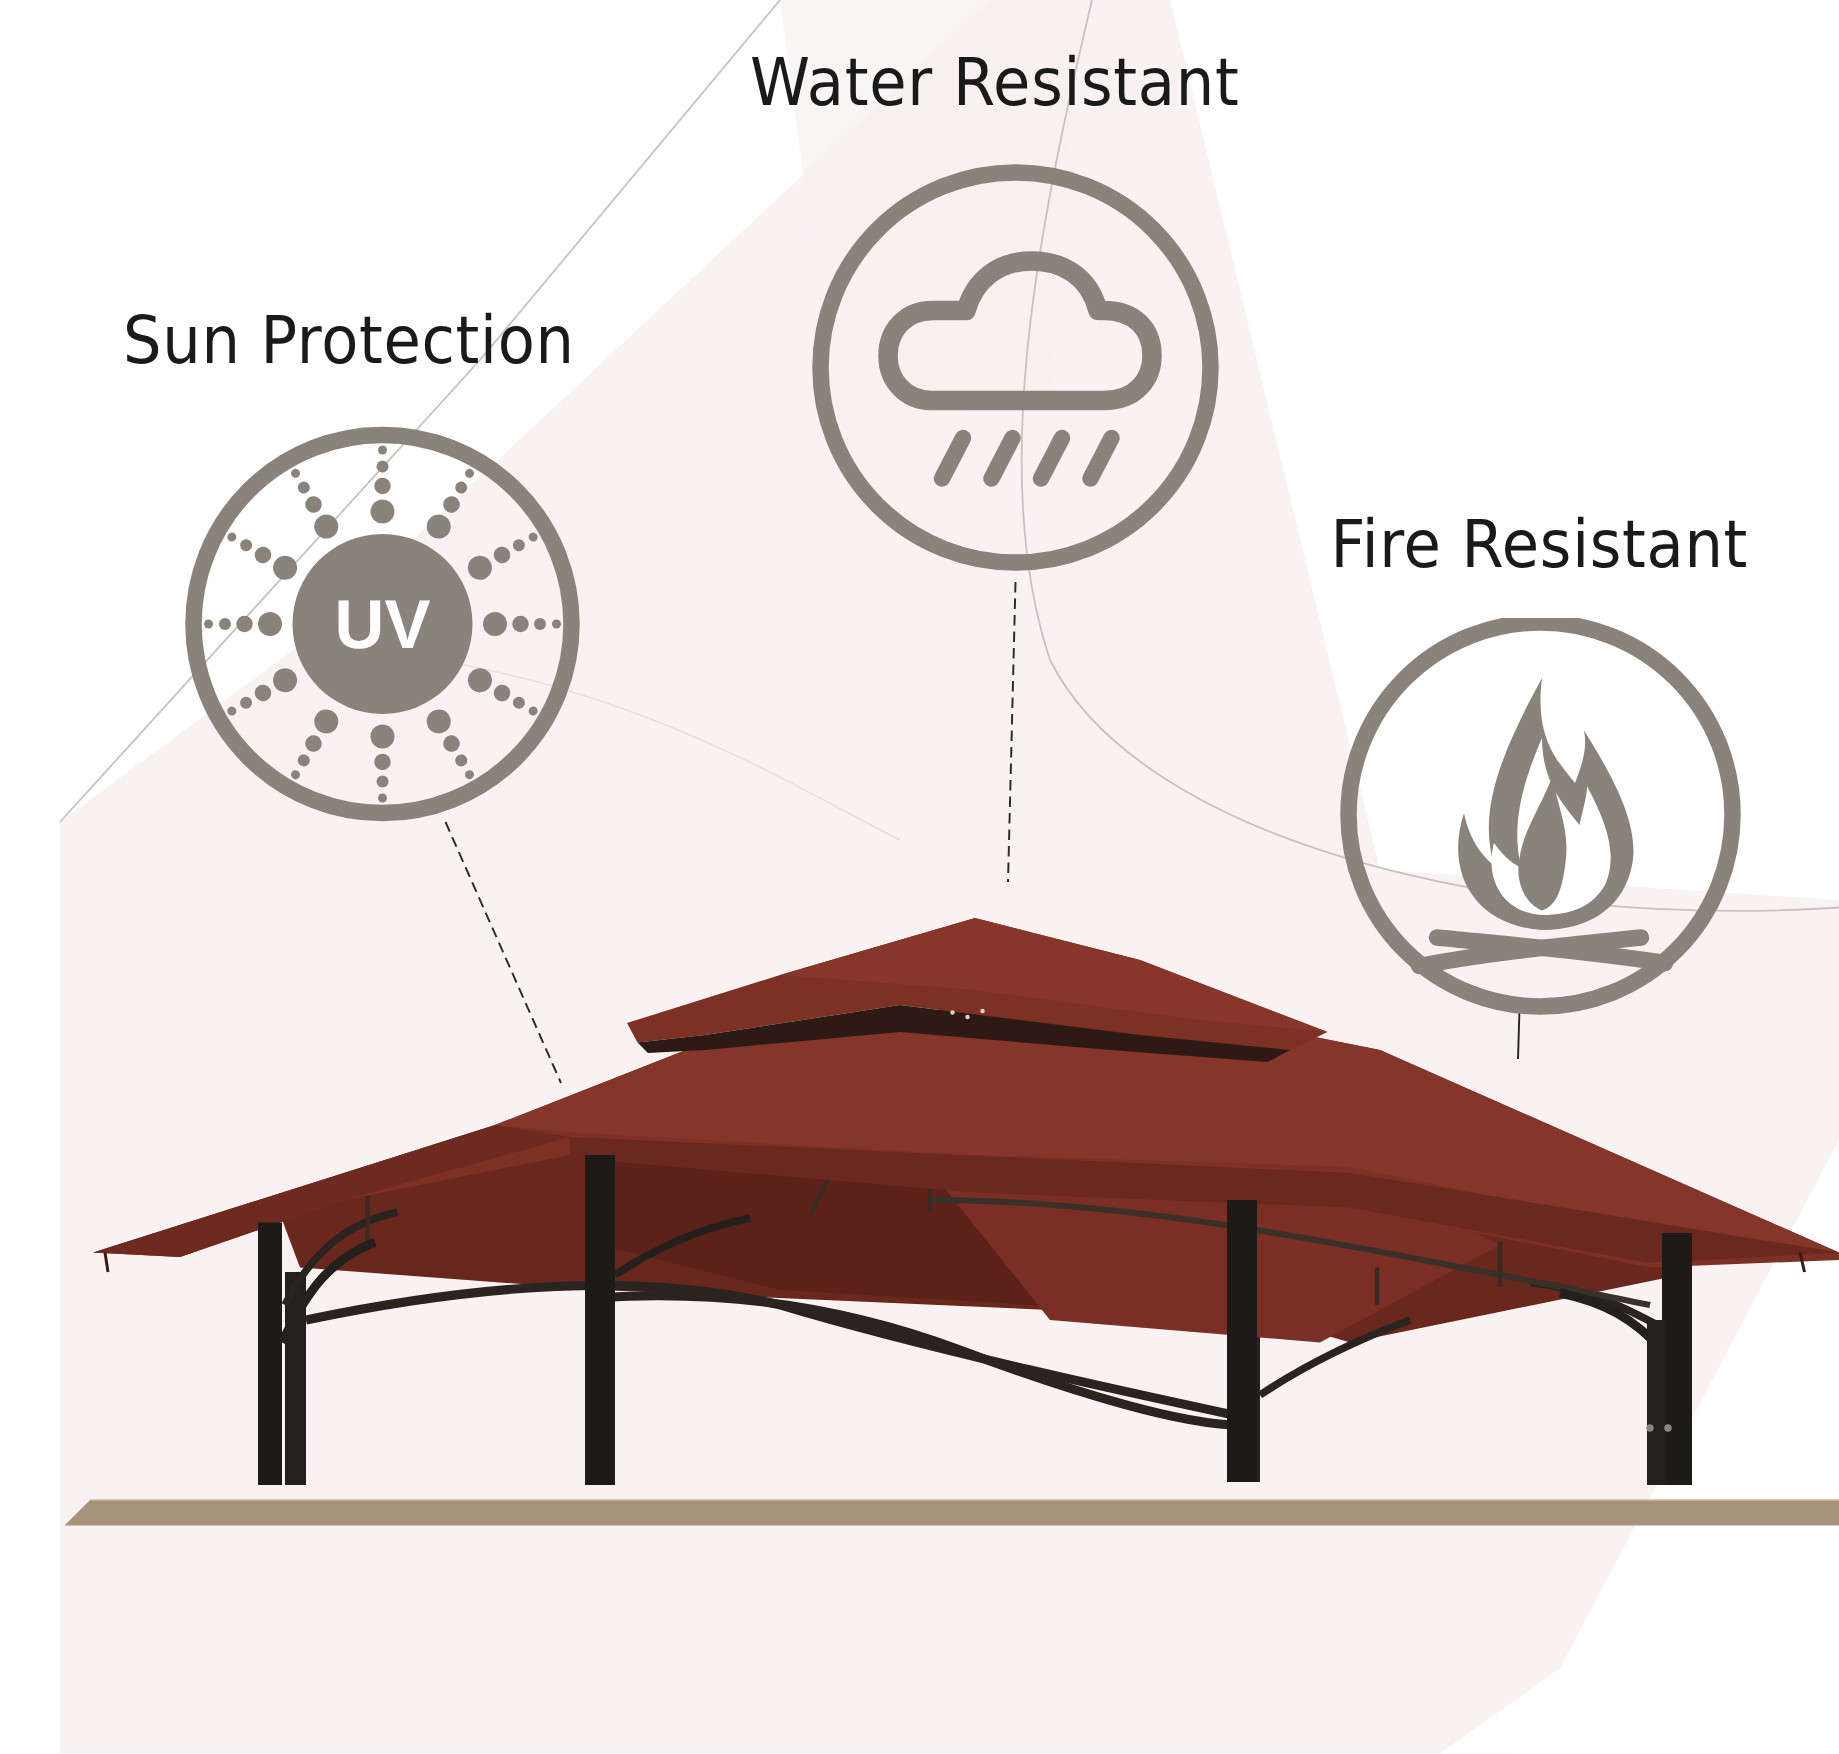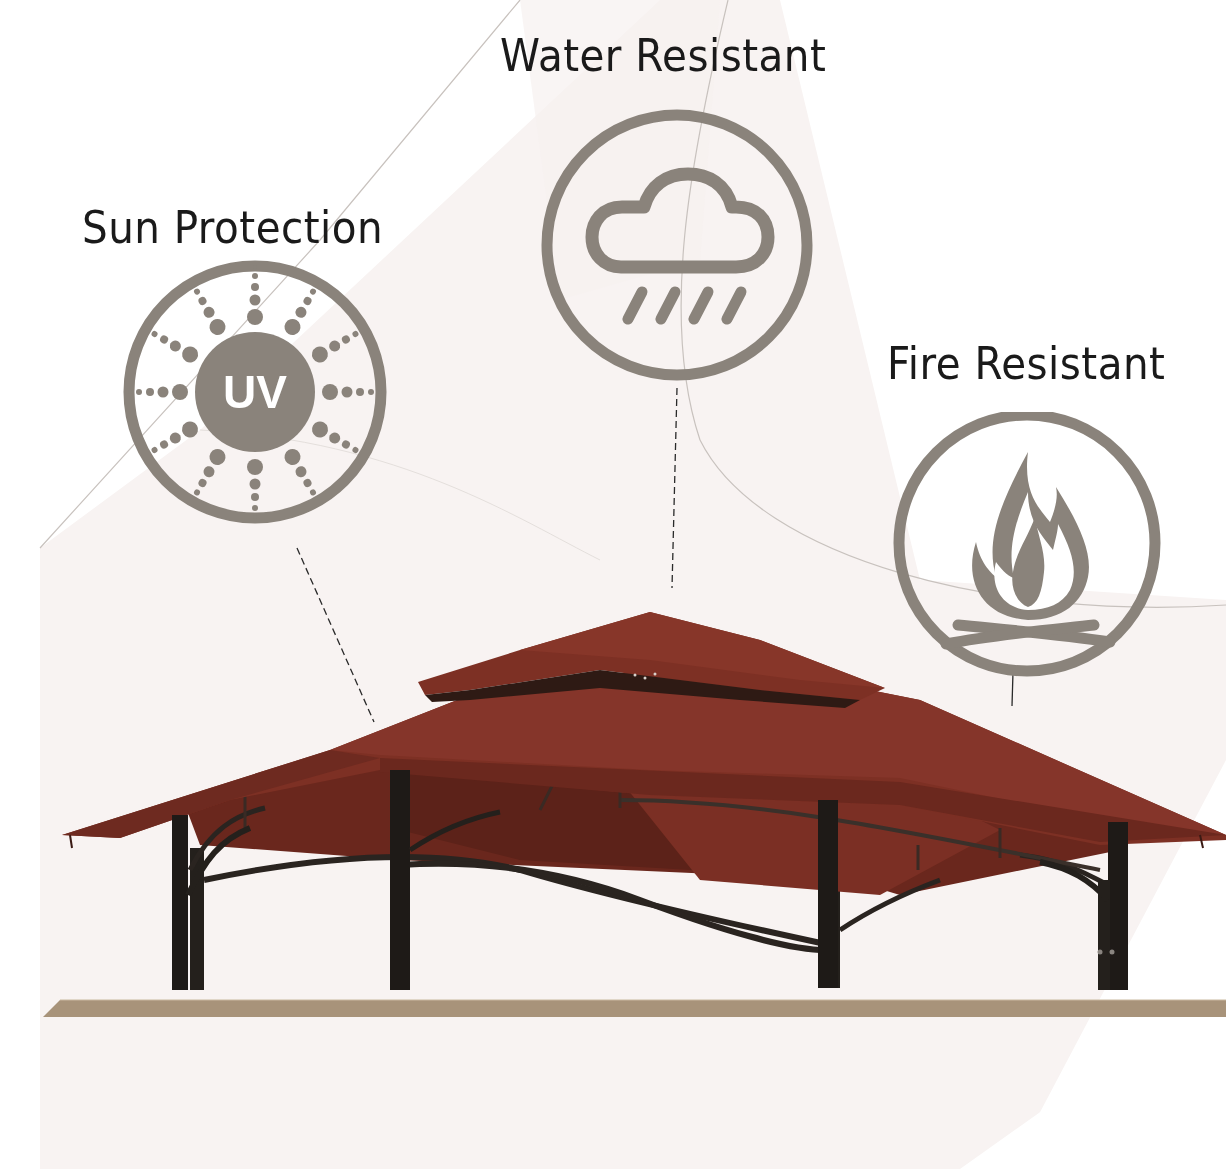--- a/index.html
+++ b/index.html
@@ -38,21 +38,21 @@
 <div class="feature-label" style="left:500px; top:34px;">Water Resistant</div>
 <div class="feature-label" style="left:82px; top:206px;">Sun Protection</div>
 <div class="feature-label" style="left:887px; top:342px;">Fire Resistant</div>
 
 <svg class="bg-layer" viewBox="0 0 1226 1169" width="1226" height="1169">
   <line x1="297" y1="548" x2="374" y2="722" stroke="#2a2a2a" stroke-width="1.3" stroke-dasharray="7,4"></line>
   <line x1="677" y1="388" x2="672" y2="588" stroke="#2a2a2a" stroke-width="1.3" stroke-dasharray="7,4"></line>
   <line x1="1013" y1="672" x2="1012" y2="706" stroke="#2a2a2a" stroke-width="1.3"></line>
 </svg>
 
-<div class="icon-wrap" style="left:118px; top:255px;text-decoration:underline;">
+<div class="icon-wrap" style="left:118px; top:279px;text-decoration:underline;">
   <svg width="280" height="280" viewBox="0 0 280 280">
     <circle cx="137" cy="137" r="126" fill="none" stroke="#8a837b" stroke-width="11"></circle>
     <circle cx="137" cy="137" r="60" fill="#8a837b"></circle>
     <g fill="#8a837b">
 
       <g transform="rotate(0 137 137)">
           <circle cx="137" cy="62" r="8"></circle>
           <circle cx="137" cy="45" r="5.5"></circle>
           <circle cx="137" cy="32" r="4"></circle>
           <circle cx="137" cy="21" r="3"></circle>

